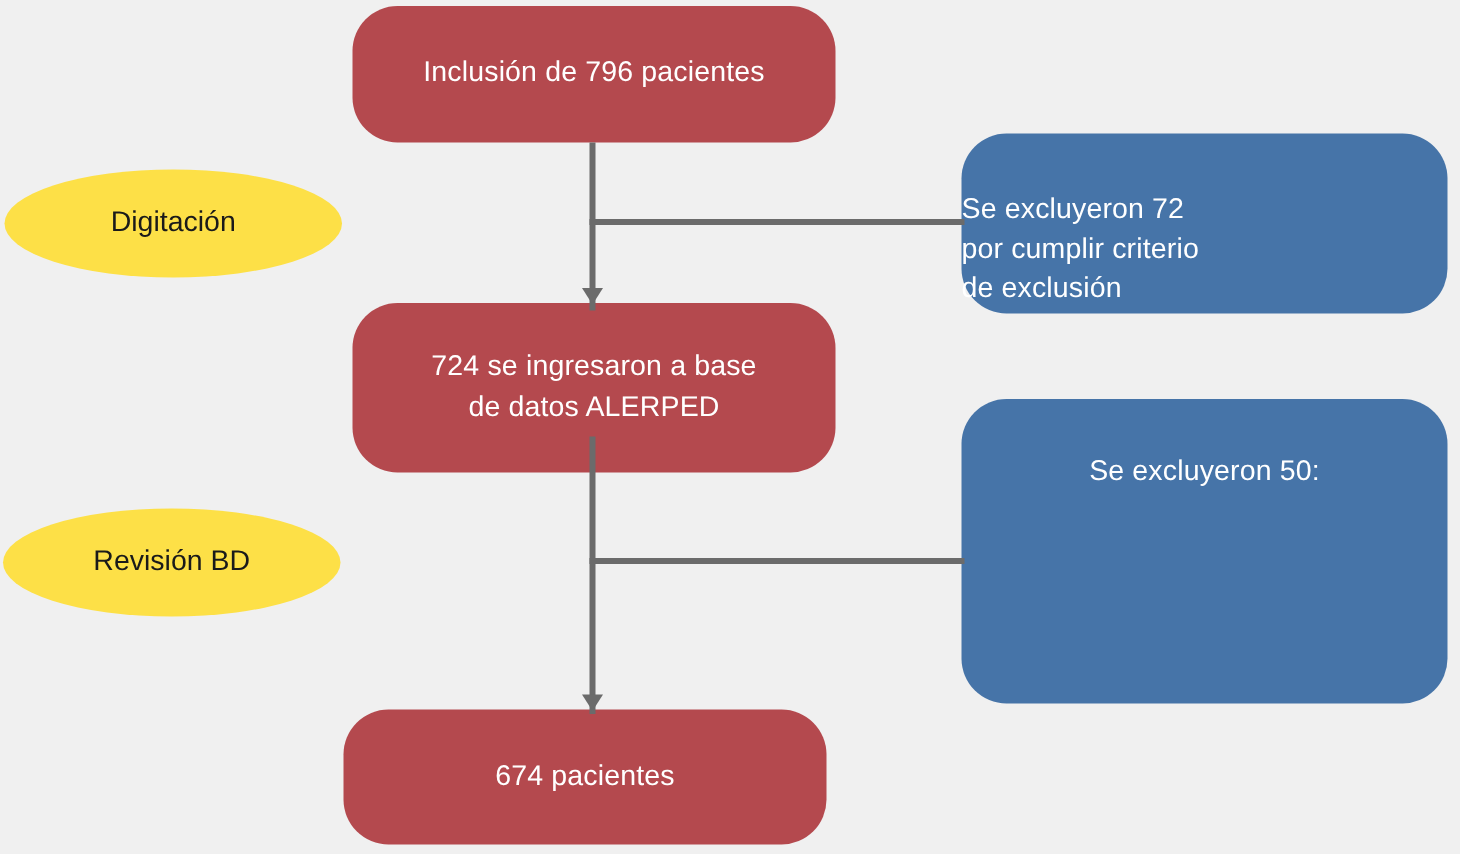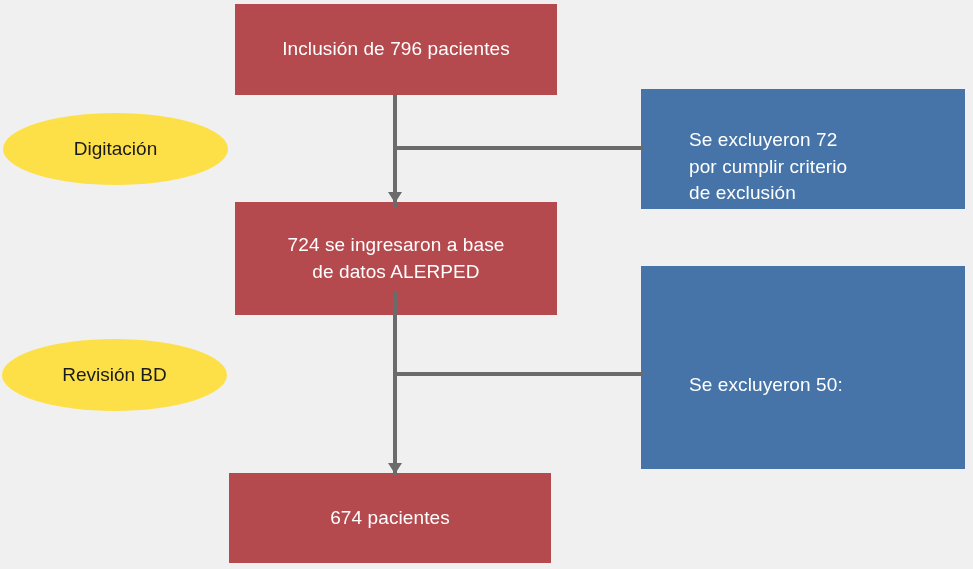--- a/index.html
+++ b/index.html
@@ -22,31 +22,31 @@
     position: absolute;
     box-sizing: border-box;
     display: flex;
     align-items: center;
     justify-content: center;
     text-align: center;
     color: #ffffff;
     font-size: 19px;
     line-height: 1.42;
     letter-spacing: 0.1px;
+    border-radius: 30px;
   }
   .node-red {
     background: #b4494e;
   }
   .node-blue {
     background: #4674a8;
     justify-content: flex-start;
     text-align: left;
   }
   .node-blue .node-text {
-    padding-left: 48px;
     margin-top: 36px;
   }
   .node-ellipse {
     position: absolute;
     box-sizing: border-box;
     display: flex;
     align-items: center;
     justify-content: center;
     background: #fde047;
     border-radius: 50%;
@@ -104,21 +104,21 @@
   <div class="node node-red" style="left:229px; top:473px; width:322px; height:90px;">
     <span class="node-text">674 pacientes</span>
   </div>
 
   <div class="node node-blue" style="left:641px; top:89px; width:324px; height:120px;">
     <span class="node-text">Se excluyeron 72
 por cumplir criterio
 de exclusión</span>
   </div>
 
-  <div class="node node-blue" style="left:641px; top:266px; width:324px; height:203px; flex-direction:column; align-items:flex-start; justify-content:center;">
+  <div class="node node-blue" style="left:641px; top:266px; width:324px; height:203px; flex-direction:row; align-items:flex-start; justify-content:center;">
     <span class="node-text">Se excluyeron 50:</span>
   </div>
 
   <div class="connector v-line" style="left:393px; top:95px; height:112px;"></div>
   <div class="arrow-head" style="left:388px; top:192px;"></div>
 
   <div class="connector h-line" style="left:393px; top:146px; width:250px;"></div>
 
   <div class="connector v-line" style="left:393px; top:291px; height:185px;"></div>
   <div class="arrow-head" style="left:388px; top:463px;"></div>

